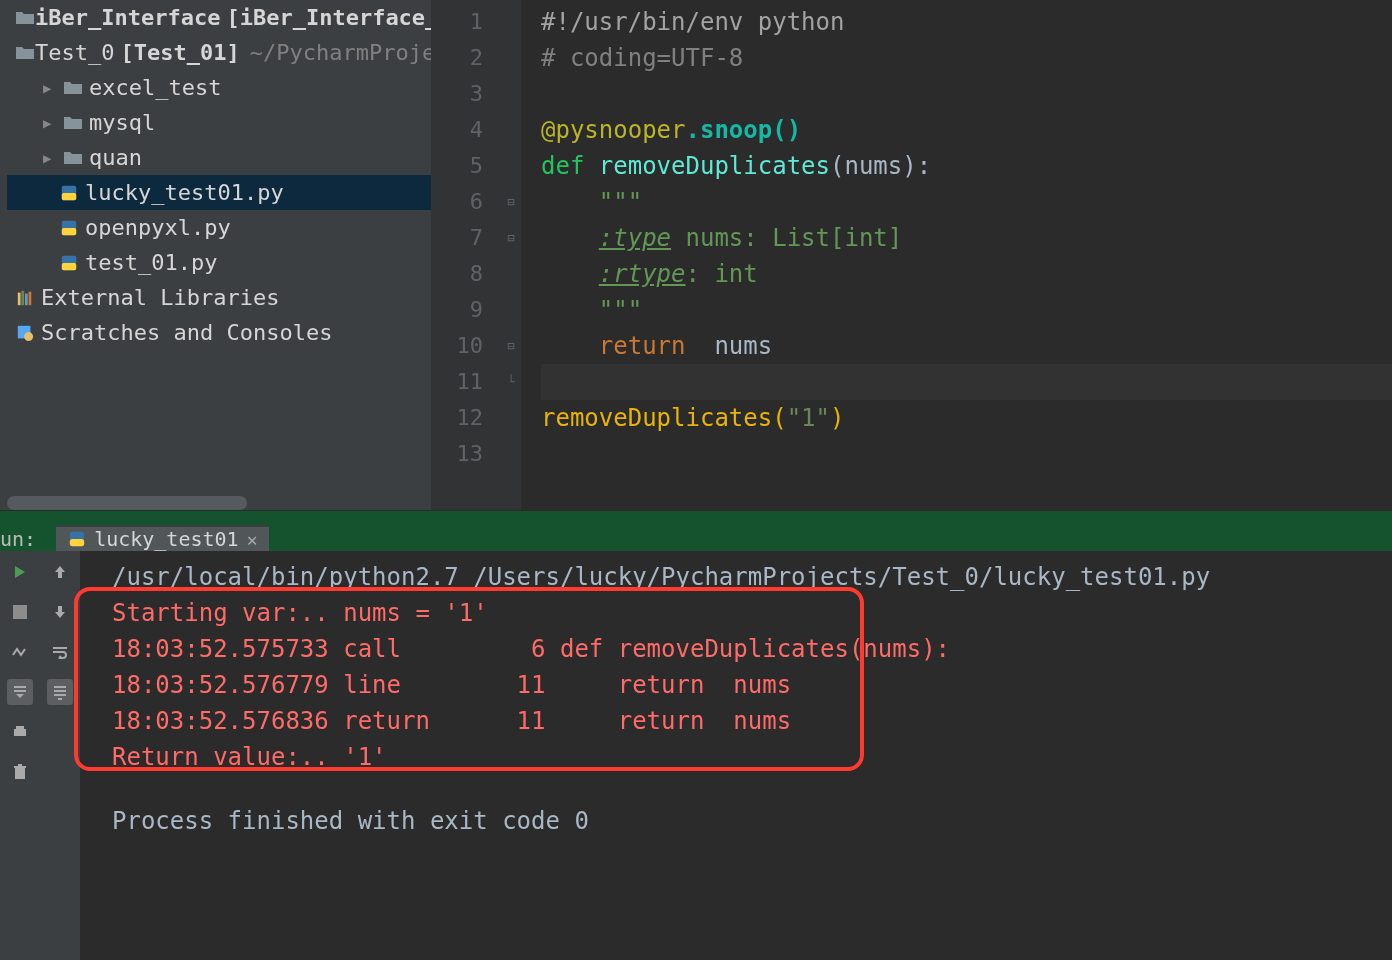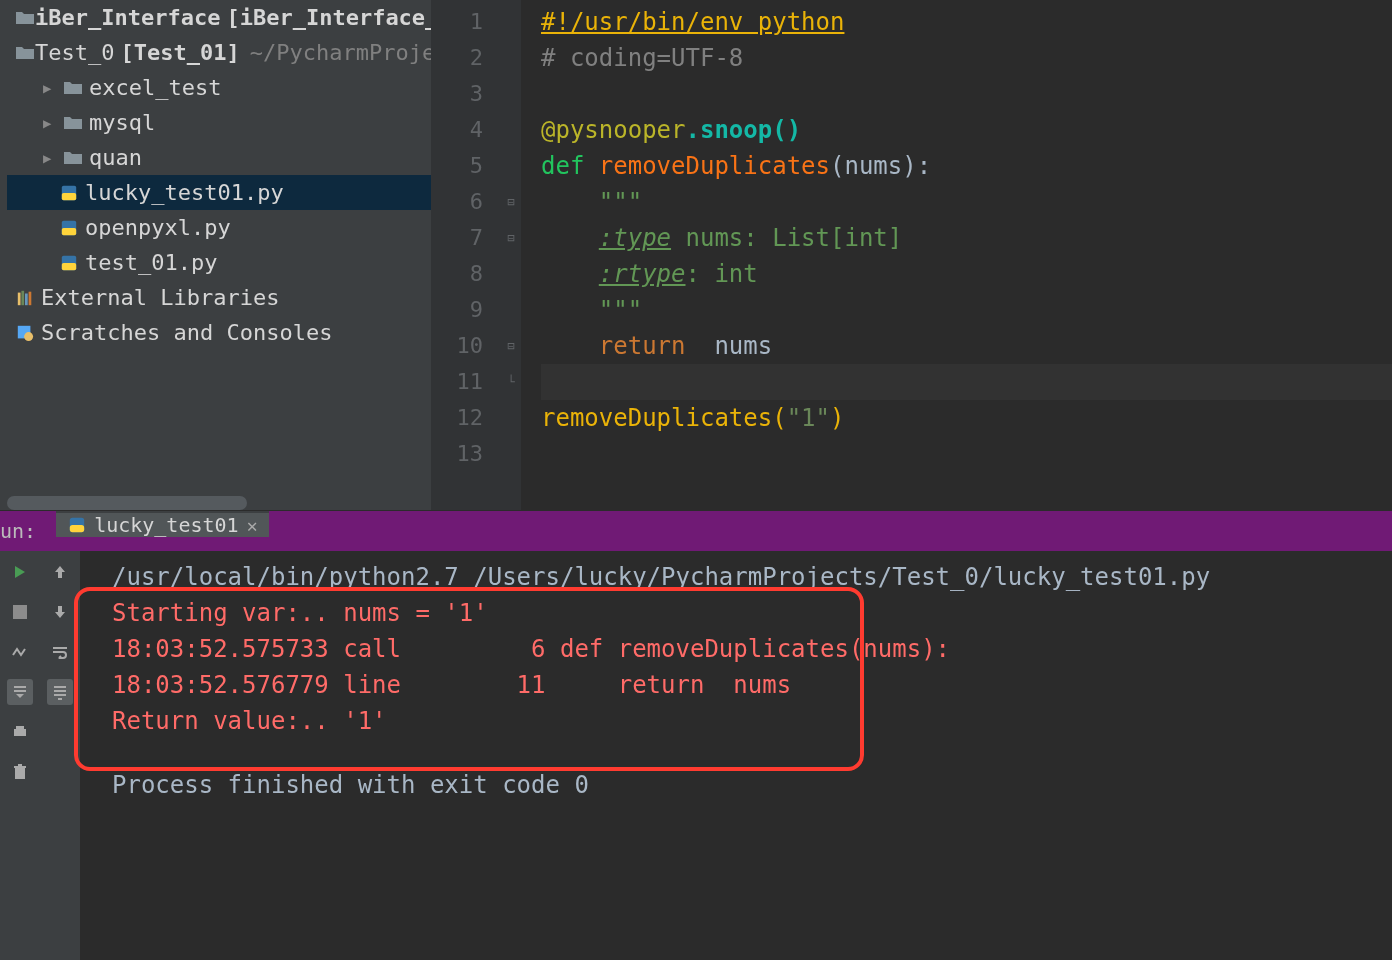--- a/index.html
+++ b/index.html
@@ -99,46 +99,46 @@
 }
 .code {
   flex: 1;
   padding-top: 4px;
   padding-left: 20px;
   font-size: 24px;
 }
 .code .line { height: 36px; line-height: 36px; white-space: pre; }
 .code .line.current { background: #323232; }
 .c-comment { color: #808080; }
-.c-shebang { color: #eab308; text-decoration: underline; }
+.c-shebang { color: #a3a3a3; }
 .c-keyword { color: #cc7832; }
 .c-module { color: #a9b7c6; }
 .c-decor { color: #bbb529; }
 .c-deccall { color: #14b8a6; font-weight: bold; }
 .c-def { color: #22c55e; }
-.c-fname { color: #f97316; }
+.c-fname { color: #5eead4; }
 .c-param { color: #a9b7c6; }
 .c-docq { color: #629755; }
 .c-doctag { color: #629755; font-style: italic; text-decoration: underline; }
 .c-doctxt { color: #629755; }
 .c-str { color: #6a8759; }
 .c-call { color: #eab308; }
 
 .run-panel {
   flex: 1;
   display: flex;
   flex-direction: column;
   background: #3c3f41;
   border-top: 1px solid #2b2b2b;
 }
 .run-tabs {
   height: 40px;
   display: flex;
-  align-items: flex-start;
-  background: #701a75;
+  align-items: flex-end;
+  background: #14532d;
 }
 .run-label {
   color: #bbbbbb;
   padding: 8px 10px 0 0;
   font-size: 20px;
 }
 .run-tab {
   display: flex;
   align-items: center;
   padding: 0 12px;
@@ -417,18 +417,19 @@
           <svg width="16" height="16" viewBox="0 0 16 16">
             <path fill="#aaa" d="M2 2h12v2H2zM2 6h12v2H2zM2 10h12v2H2zM6 14h4v2H6z"></path>
           </svg>
         </div>
     </div>
     <div class="console">
       <div class="cmd">/usr/local/bin/python2.7 /Users/lucky/PycharmProjects/Test_0/lucky_test01.py</div>
       <div class="out">Starting var:.. nums = '1'</div>
       <div class="out">18:03:52.575733 call         6 def removeDuplicates(nums):</div>
       <div class="out">18:03:52.576779 line        11     return  nums</div>
+      <div class="out">18:03:52.576836 return      11     return  nums</div>
       <div class="out">Return value:.. '1'</div>
       <div class="exit">Process finished with exit code 0</div>
       <div class="highlight-box" style="left:-6px; top:36px; width:790px; height:184px;"></div>
     </div>
   </div>
 </div>
 
 </body></html>

